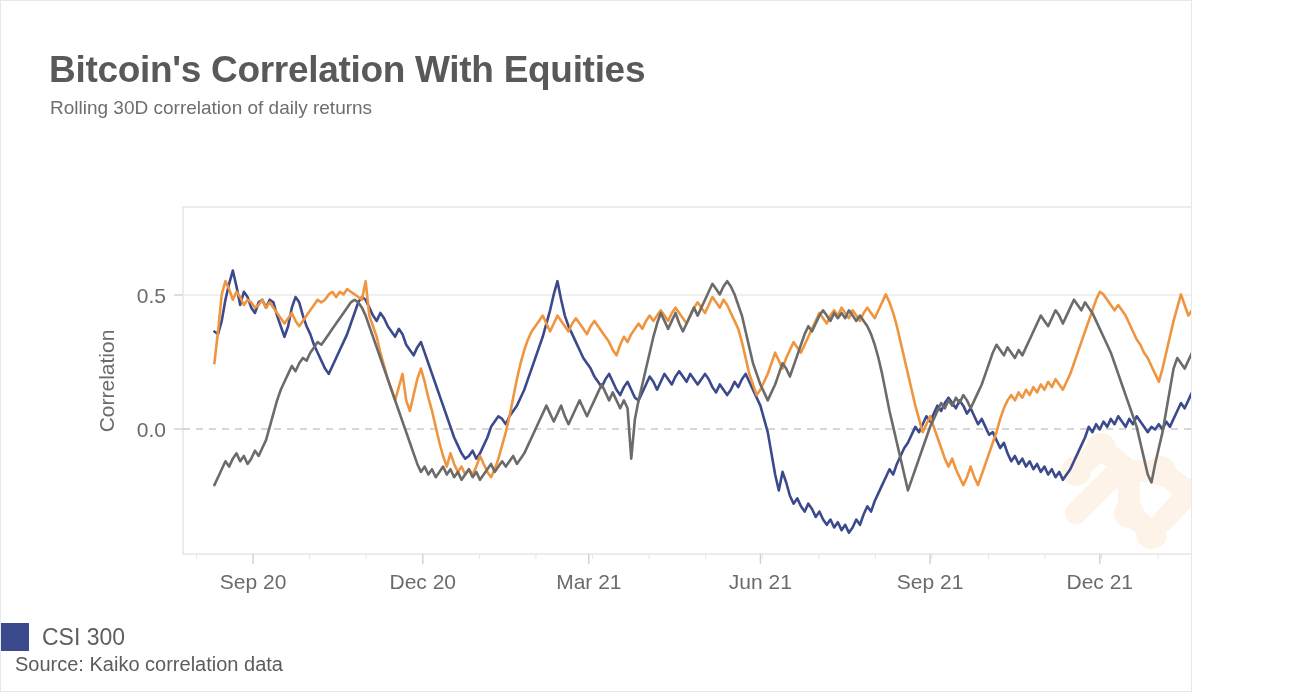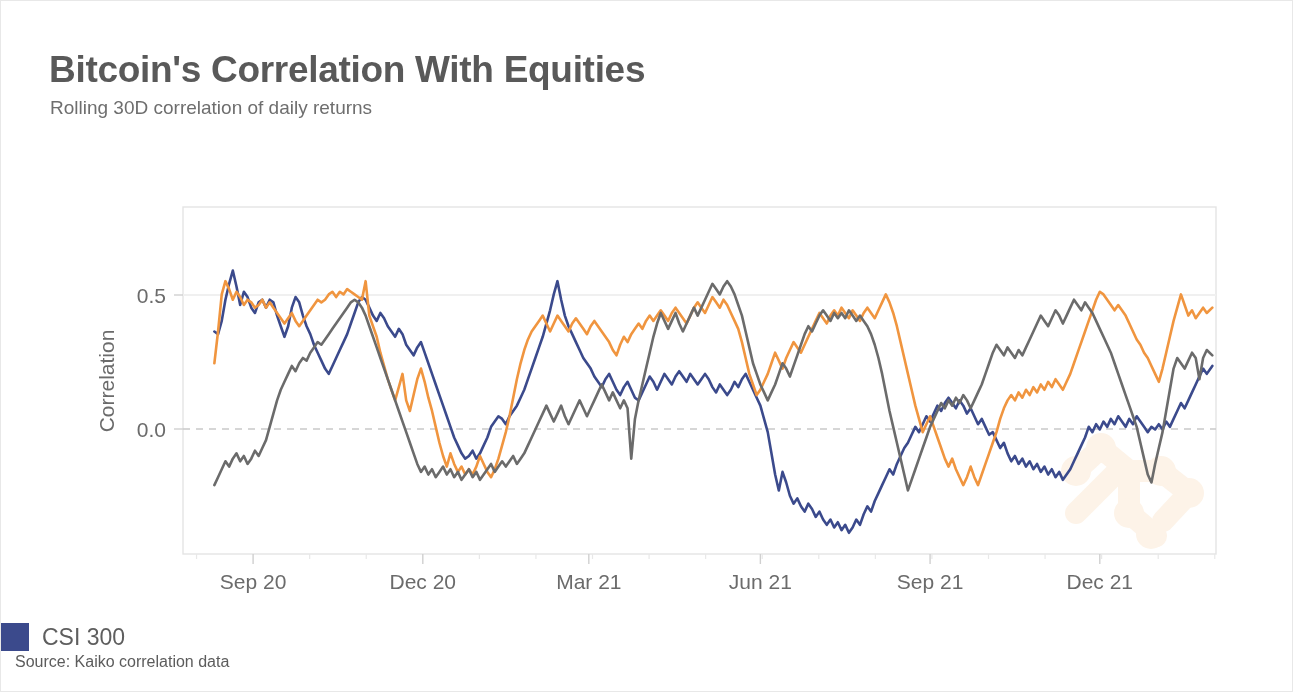--- a/index.html
+++ b/index.html
@@ -7,21 +7,21 @@
     margin: 0;
     padding: 0;
     background: #ffffff;
   }
   body {
     font-family: "Liberation Sans", sans-serif;
     -webkit-font-smoothing: antialiased;
   }
   #figure {
     position: relative;
-    width: 1293px;
+    width: 1192px;
     height: 692px;
     background: #ffffff;
     box-sizing: border-box;
     border: 1px solid #e8e8e8;
     overflow: hidden;
   }
   #title {
     position: absolute;
     left: 48px;
     top: 48px;
@@ -37,21 +37,21 @@
     top: 96px;
     font-size: 19px;
     font-weight: normal;
     color: #6e6e6e;
     white-space: nowrap;
   }
   #source {
     position: absolute;
     left: 14px;
     top: 652px;
-    font-size: 16px;
+    font-size: 20px;
     color: #5c5c5c;
     white-space: nowrap;
   }
   #plot-svg {
     position: absolute;
     left: 0;
     top: 0;
   }
   #legend {
     position: absolute;

